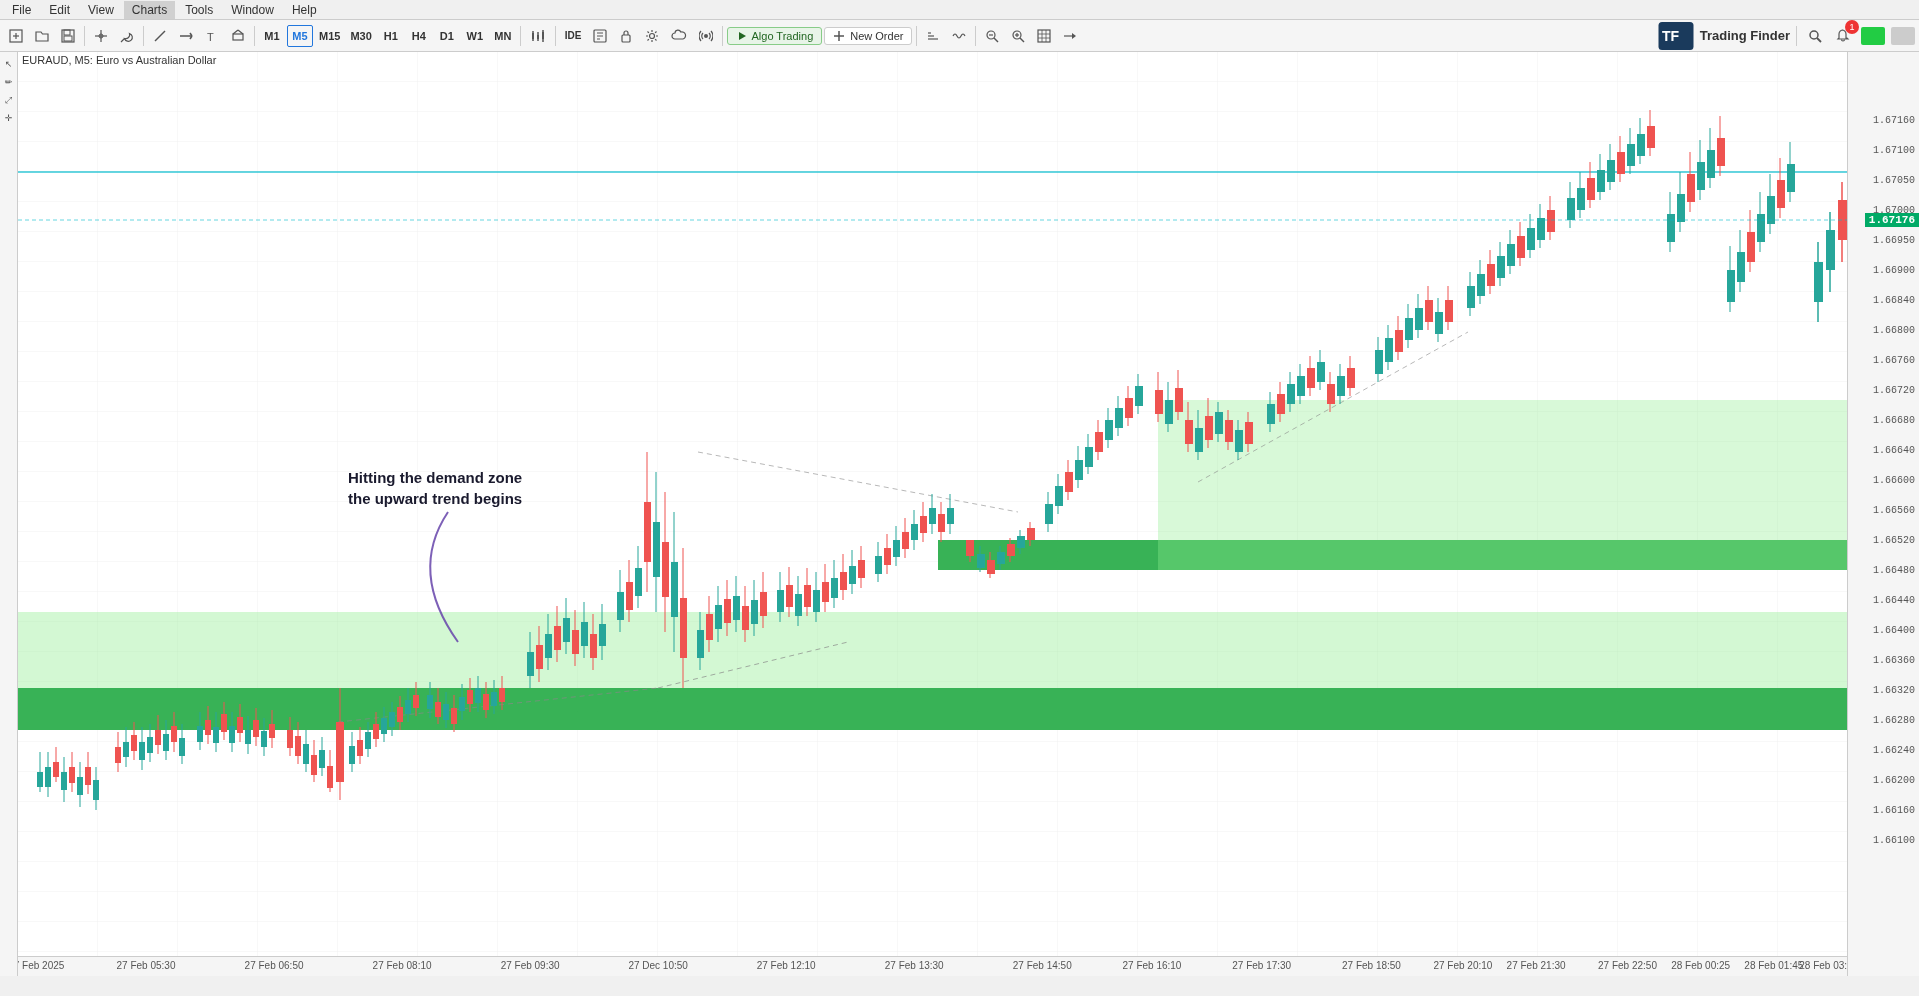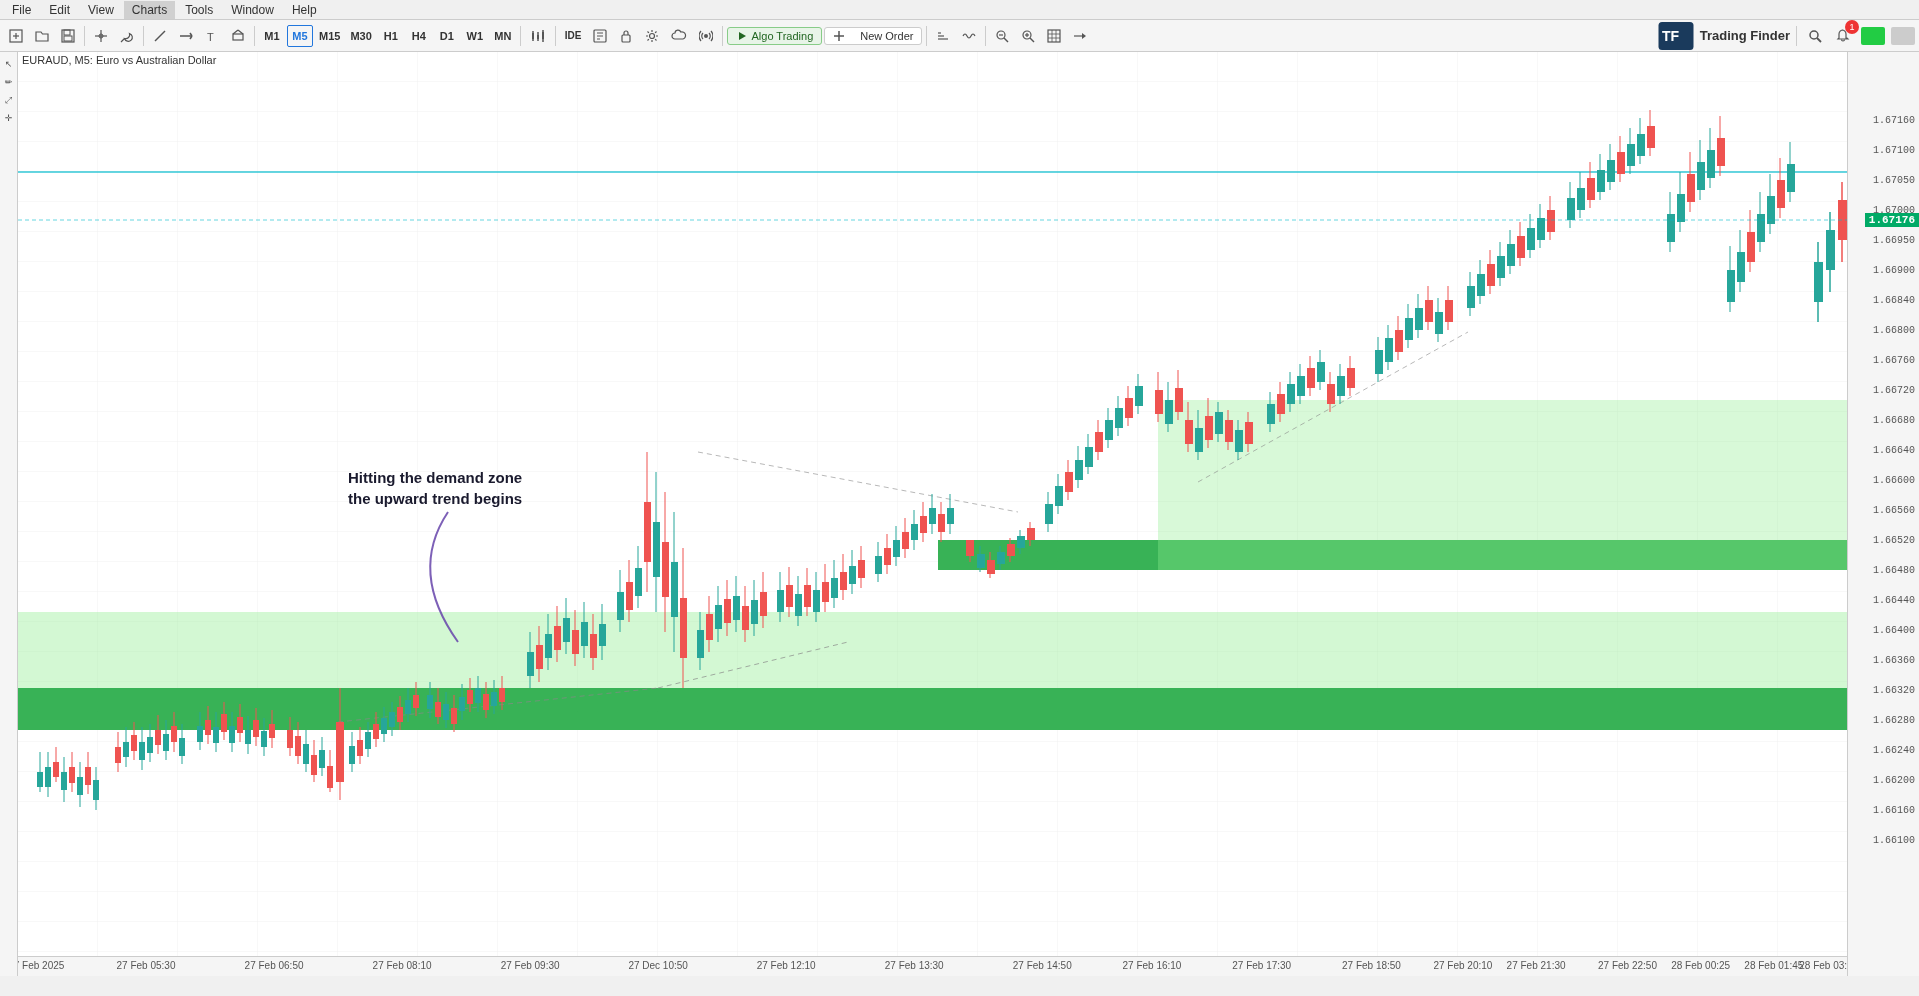--- a/index.html
+++ b/index.html
@@ -218,21 +218,21 @@
     .new-order-btn {
       background: #fff;
       border: 1px solid #ccc;
       border-radius: 3px;
       padding: 2px 8px;
       font-size: 11px;
       color: #333;
       cursor: pointer;
       display: flex;
       align-items: center;
-      gap: 15px;
+      gap: 5px;
     }
 
     
     .notif-badge {
       background: #ee3333;
       color: #fff;
       border-radius: 50%;
       width: 14px;
       height: 14px;
       font-size: 9px;

